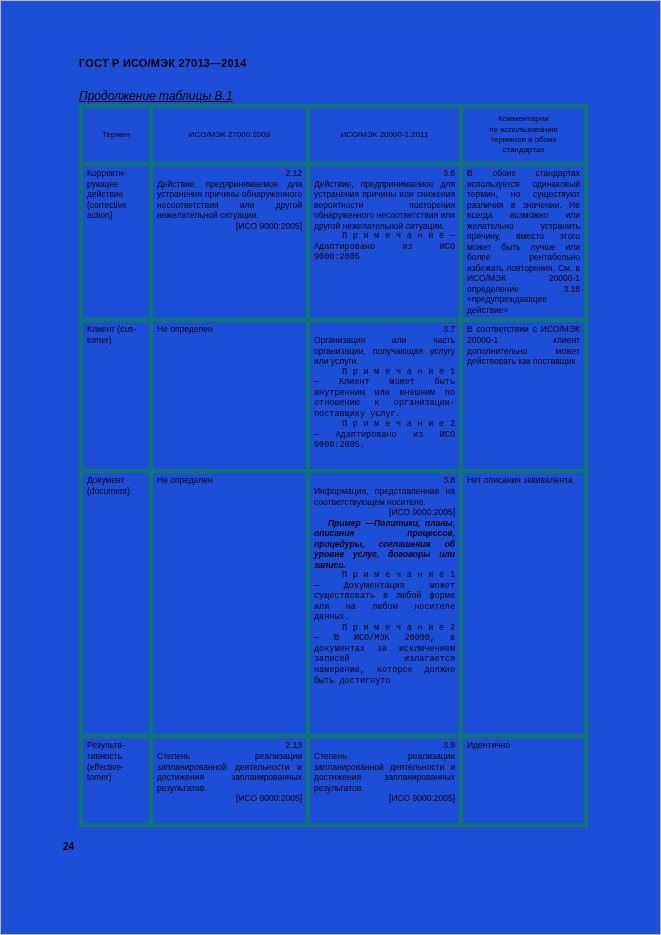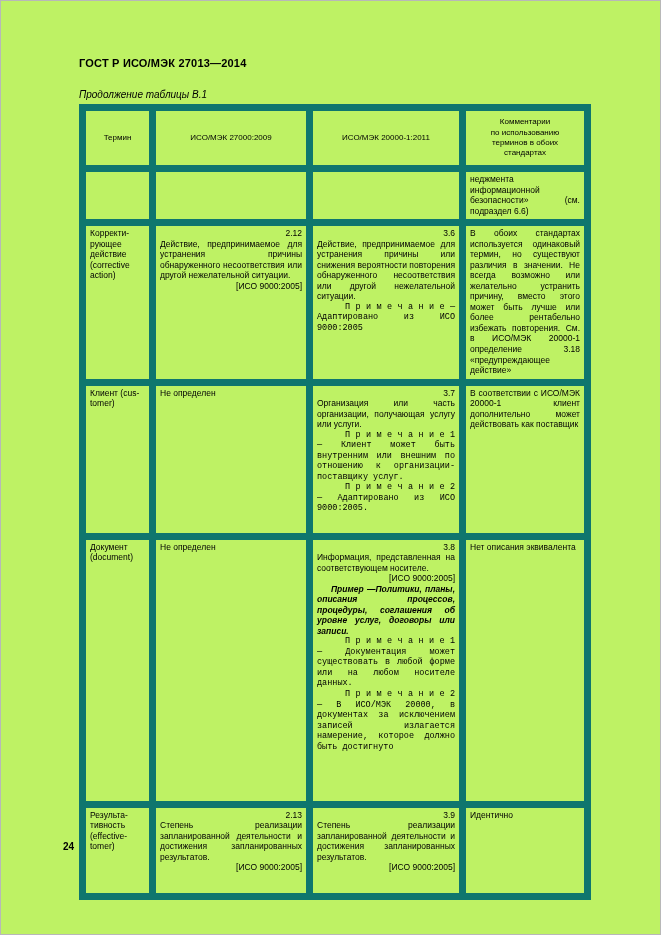--- a/index.html
+++ b/index.html
@@ -1,56 +1,57 @@
 <!DOCTYPE html>
 <html><head>
 <meta charset="utf-8">
 <style>
   html, body { margin: 0; padding: 0; background: #ffffff; }
   .page {
     position: relative;
     width: 661px;
     height: 935px;
-    background: #bef264;
+    background: #1d4ed8;
     border: 1px solid #b8b8b8;
     box-sizing: border-box;
     font-family: "Liberation Sans", sans-serif;
     color: #000;
     overflow: hidden;
   }
   .doc-header {
     position: absolute;
     left: 78px;
     top: 56px;
     font-size: 11px;
     font-weight: bold;
     letter-spacing: 0.2px;
   }
   .table-caption {
     position: absolute;
     left: 78px;
     top: 88px;
-    font-size: 10px;
+    font-size: 12px;
     font-style: italic;
+    text-decoration: underline;
   }
   table.gost-table {
     position: absolute;
     left: 78px;
     top: 103px;
     width: 505px;
     border-collapse: collapse;
     table-layout: fixed;
   }
   .c-term    { width: 70px; }
   .c-27000   { width: 157px; }
   .c-20000   { width: 153px; }
   .c-comments{ width: 125px; }
 
   .gost-table th, .gost-table td {
-    border: 7px solid #0f766e;
+    border: 4px solid #0f766e;
     vertical-align: top;
     padding: 2px 4px 3px 4px;
     font-size: 8.5px;
     line-height: 1.24;
     font-weight: normal;
     text-align: left;
     overflow: hidden;
   }
   .gost-table thead th {
     text-align: center;
@@ -107,28 +108,20 @@
         <th>ИСО/МЭК 27000:2009</th>
         <th>ИСО/МЭК 20000-1:2011</th>
         <th class="th-comments">Комментарии
 по использованию
 терминов в обоих
 стандартах</th>
       </tr>
     </thead>
     <tbody>
 
-      <tr class="r-cont">
-        <td></td>
-        <td></td>
-        <td></td>
-        <td>
-          <p class="comment">неджмента информационной безопасности» (см. подраздел 6.6)</p>
-        </td>
-      </tr>
 
       <tr class="r-corrective">
         <td>
           <p class="term">Корректи-
 рующее
 действие
 (corrective
 action)</p>
         </td>
         <td>

